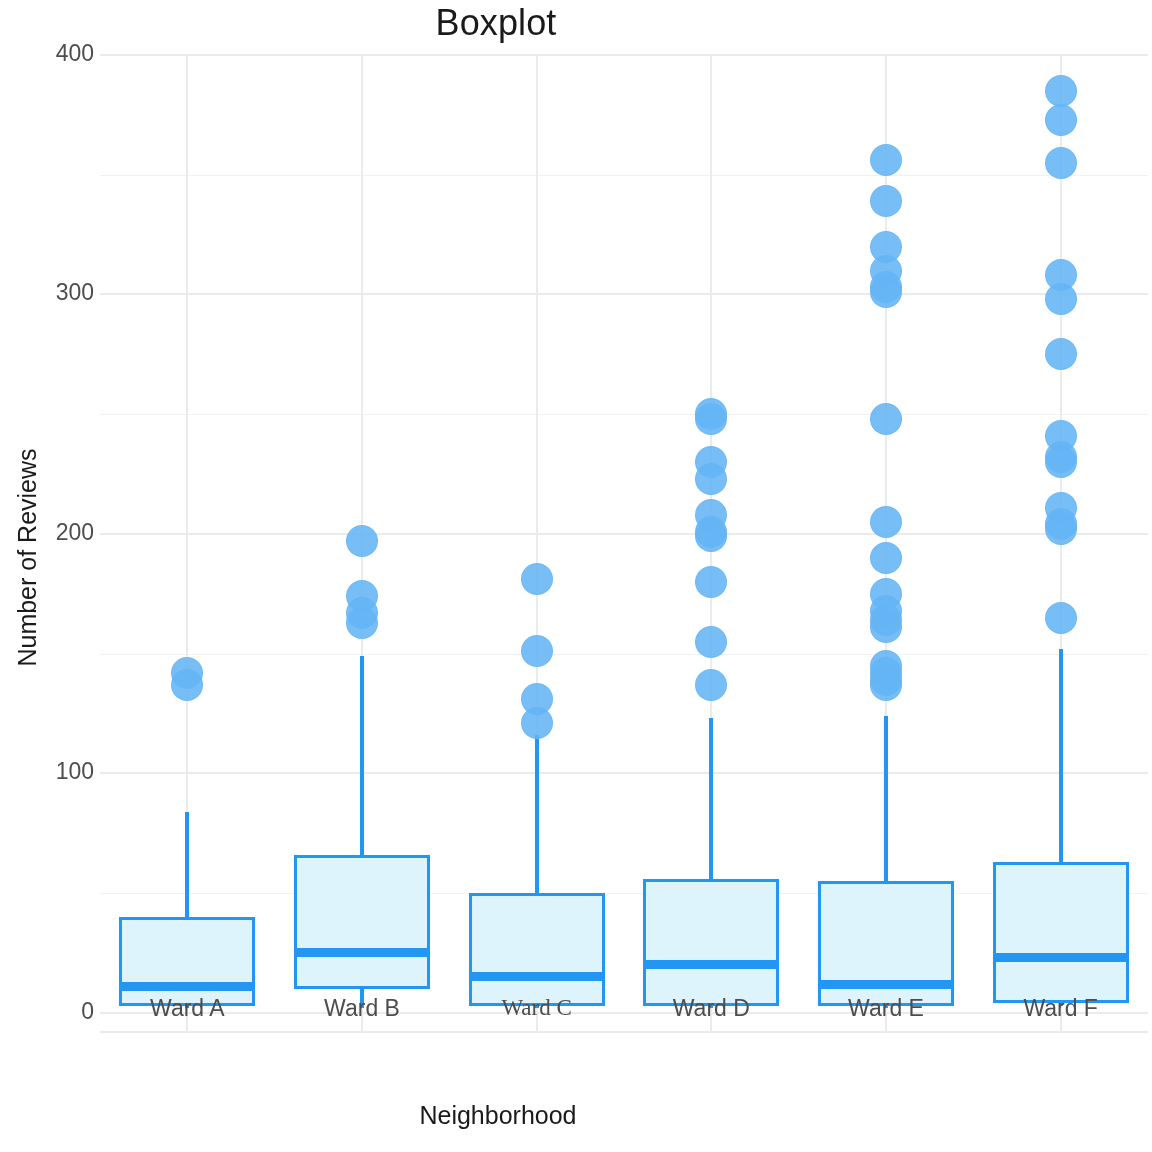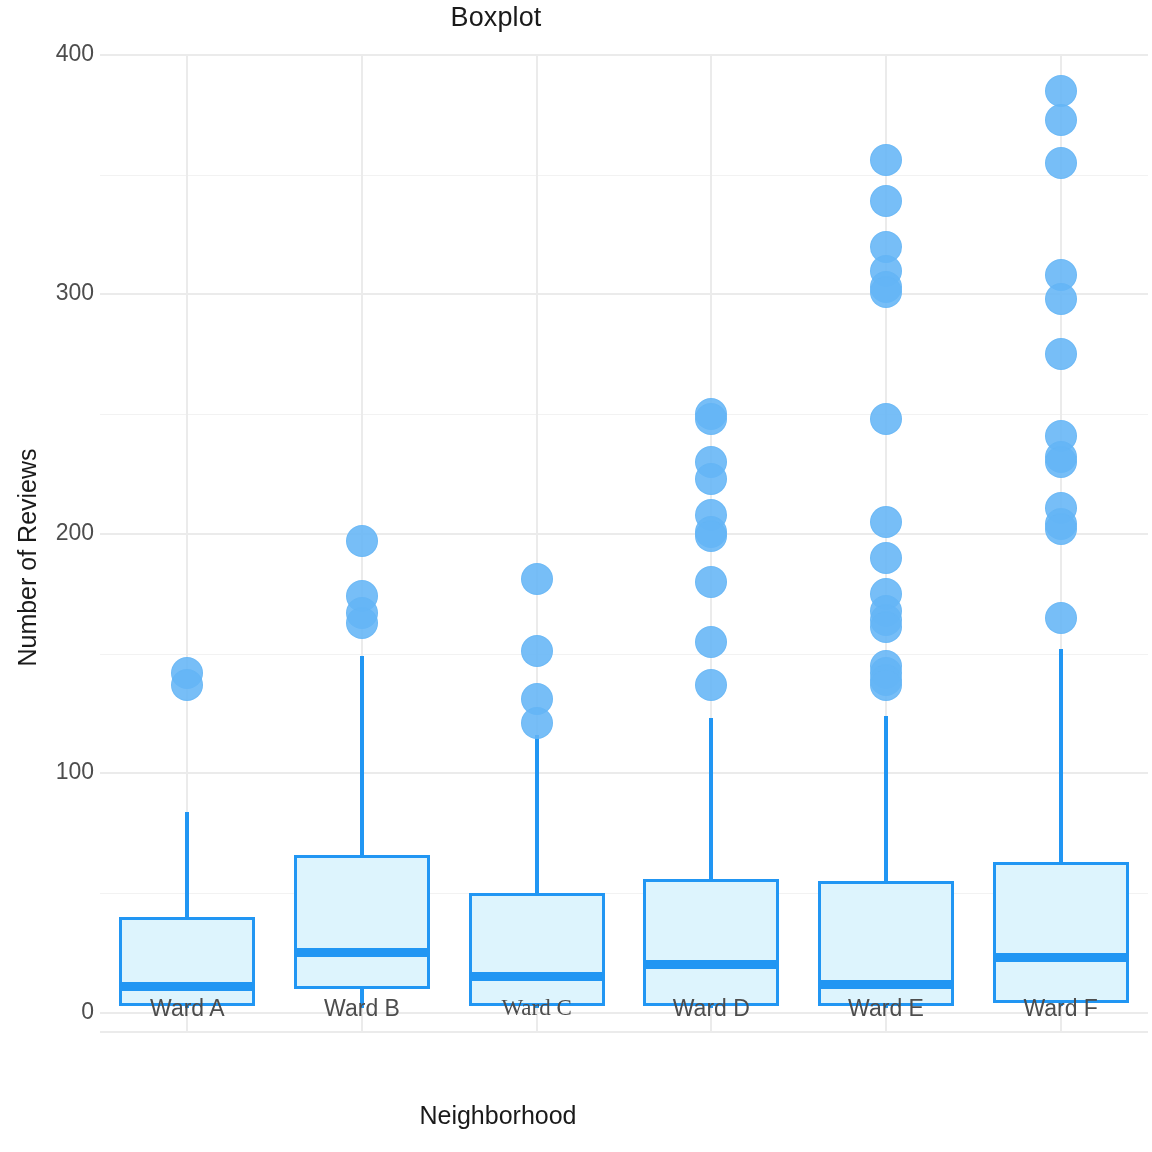--- a/index.html
+++ b/index.html
@@ -20,21 +20,21 @@
     left: 0; top: 0;
     width: 1152px;
     height: 1152px;
   }
   .chart-title {
     position: absolute;
     left: 0;
     top: 2px;
     width: 992px;
     text-align: center;
-    font-size: 27px;
+    font-size: 36px;
     color: #1a1a1a;
     letter-spacing: 0.1px;
   }
   .y-axis-title {
     position: absolute;
     left: -253px;
     top: 543px;
     width: 560px;
     text-align: center;
     font-size: 25px;

